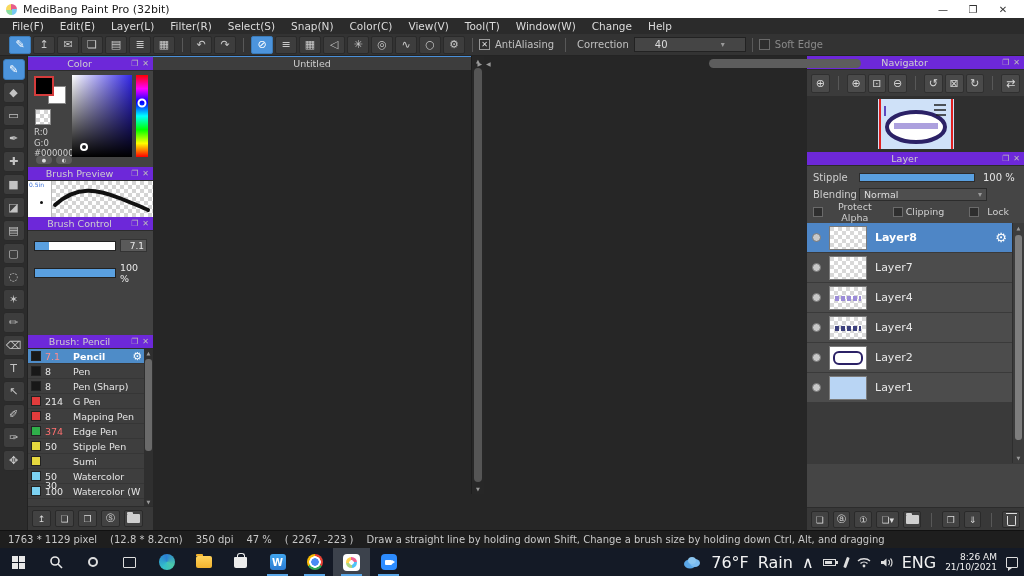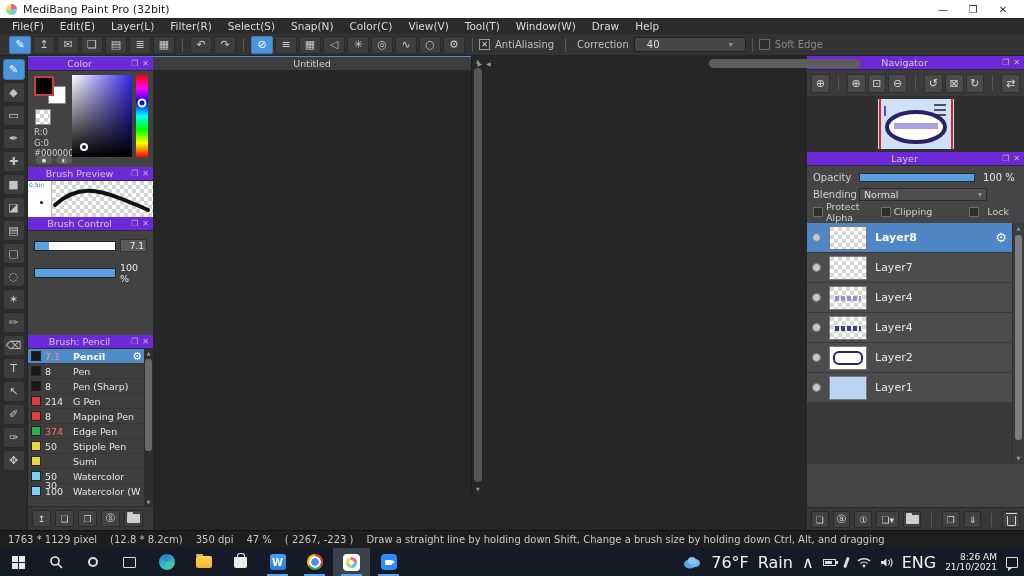--- a/index.html
+++ b/index.html
@@ -19,21 +19,21 @@
 
   
   .toolbar{position:absolute;top:34px;left:0;width:1024px;height:22px;background:#333;display:flex;align-items:center;padding-left:8px;border-bottom:1px solid #242424;}
   .tbn{min-width:22px;height:18px;display:flex;align-items:center;justify-content:center;color:#c8c8c8;font-size:11px;border-radius:2px;background:#3d3d3d;margin:0 1px;border:1px solid #2a2a2a;}
   .tbn.act{background:#4c94dc;color:#fff;border-color:#3b7bb8;}
   .vsep{width:1px;height:14px;background:#585858;margin:0 6px;flex:none;}
   .cb{width:11px;height:11px;border:1px solid #999;background:#2e2e2e;color:#ddd;font-size:8px;display:flex;align-items:center;justify-content:center;flex:none;}
   .cb.off{border-color:#6a6a6a;}
   .tblabel{font-size:10px;color:#c0c0c0;margin:0 5px;}
   .tblabel.dim{color:#8a8a8a;}
-  .selectbox{width:112px;height:15px;background:#454545;border:1px solid #222;color:#ddd;font-size:10px;padding:0 12px;display:flex;align-items:center;justify-content:space-between;}
+  .selectbox{width:112px;height:15px;background:#454545;border:1px solid #222;color:#ddd;font-size:10px;padding:0 20px;display:flex;align-items:center;justify-content:space-between;}
   .caret{color:#999;font-size:8px;}
 
   
   .main{position:absolute;top:56px;left:0;width:1024px;height:474px;display:flex;}
   .toolcol{width:28px;background:#2c2c2c;display:flex;flex-direction:column;align-items:center;padding-top:2px;flex:none;border-right:1px solid #222;}
   .tool{width:22px;height:21px;margin:1px 0;display:flex;align-items:center;justify-content:center;background:#3d3d3d;border:1px solid #2a2a2a;border-radius:3px;color:#c4c4c4;font-size:11px;}
   .tool.act{background:#4c94dc;color:#fff;border-color:#3b7bb8;}
 
   .leftcol{width:125px;background:#3f3f3f;flex:none;border-top:1px solid #3d7ebf;display:flex;flex-direction:column;}
   .rightcol{width:218px;background:#404040;flex:none;border-left:1px solid #262626;display:flex;flex-direction:column;}
@@ -113,21 +113,21 @@
   .nav-body{height:56px;background:#2f2f2f;display:flex;align-items:center;justify-content:center;flex:none;}
 
   
   .lay-controls{background:#454545;padding:3px 6px;flex:none;}
   .lrow{display:flex;align-items:center;height:17px;}
   .llabel{width:46px;font-size:10px;color:#cfcfcf;flex:none;}
   .lay-sl{width:116px;height:9px;background:#666;border:1px solid #2c2c2c;position:relative;flex:none;}
   .lay-sl .fill{position:absolute;left:0;top:0;bottom:0;width:100%;background:#5aa0e0;}
   .lval{font-size:10px;color:#e6e6e6;margin-left:8px;}
   .lay-dd{width:128px;height:13px;background:#4e4e4e;border:1px solid #2c2c2c;color:#ddd;font-size:9.5px;padding:0 4px;display:flex;align-items:center;justify-content:space-between;}
-  .chk{display:flex;align-items:center;gap:3px;font-size:9.5px;color:#d0d0d0;margin-right:9px;}
+  .chk{display:flex;align-items:center;gap:3px;font-size:9.5px;color:#d0d0d0;margin-right:9px;text-align:center;}
   .chk .cb{width:10px;height:10px;}
 
   .layer-list{height:240px;background:#3a3a3a;position:relative;overflow:hidden;flex:none;}
   .lay-row{height:30px;display:flex;align-items:center;background:#4c4c4c;border-bottom:1px solid #3a3a3a;padding-left:5px;width:206px;}
   .lay-row.sel{background:#4e86c6;}
   .vis{width:9px;height:9px;border-radius:50%;background:#c9c9c9;border:1px solid #777;flex:none;}
   .lthumb{width:38px;height:24px;border:1px solid #7a7a7a;margin:0 8px;flex:none;position:relative;background:#fff;}
   .lthumb[data-thumb="checker"],.lthumb[data-thumb="text-light"],.lthumb[data-thumb="text-dark"]{background-image:conic-gradient(#fff 25%,#d8d8d8 0 50%,#fff 0 75%,#d8d8d8 0);background-size:8px 8px;}
   .lthumb[data-thumb="text-light"]::after{content:"";position:absolute;left:5px;right:5px;top:9px;height:5px;background:repeating-linear-gradient(to right,#9b8cd8 0 4px,transparent 4px 6px);}
   .lthumb[data-thumb="text-dark"]::after{content:"";position:absolute;left:5px;right:5px;top:9px;height:5px;background:repeating-linear-gradient(to right,#3d417e 0 4px,transparent 4px 6px);}
@@ -197,21 +197,21 @@
     <span class="mi">File(F)</span>
     <span class="mi">Edit(E)</span>
     <span class="mi">Layer(L)</span>
     <span class="mi">Filter(R)</span>
     <span class="mi">Select(S)</span>
     <span class="mi">Snap(N)</span>
     <span class="mi">Color(C)</span>
     <span class="mi">View(V)</span>
     <span class="mi">Tool(T)</span>
     <span class="mi">Window(W)</span>
-    <span class="mi">Draw</span>
+    <span class="mi">Change</span>
     <span class="mi">Help</span>
   </div>
 
   <div class="toolbar">
     <span class="tbn act">✎</span>
     <span class="tbn">↥</span>
     <span class="tbn">✉</span>
     <span class="tbn">❏</span>
     <span class="tbn">▤</span>
     <span class="tbn">≣</span>
@@ -499,21 +499,21 @@
         </svg>
       </div>
 
       <div class="phead">
         <span class="ptitle">Layer</span>
         <span class="phico">❐</span>
         <span class="phico">✕</span>
       </div>
       <div class="lay-controls">
         <div class="lrow">
-          <span class="llabel">Opacity</span>
+          <span class="llabel">Stipple</span>
           <div class="lay-sl">
               <span class="fill"></span>
             </div>
           <span class="lval">100 %</span>
         </div>
         <div class="lrow">
           <span class="llabel">Blending</span>
           <div class="lay-dd">
             <span>Normal</span>
             <span class="caret">▾</span>
@@ -521,21 +521,21 @@
         </div>
         <div class="lrow">
           <span class="chk">
               <span class="cb off"></span>
               <span>Protect Alpha</span>
             </span>
           <span class="chk">
               <span class="cb off"></span>
               <span>Clipping</span>
             </span>
-          <span class="chk" style="margin-left:28px;gap:8px;">
+          <span class="chk" style="margin-left:16px;gap:8px;">
               <span class="cb off"></span>
               <span>Lock</span>
             </span>
         </div>
       </div>
 
       <div class="layer-list">
         <div class="lay-row sel">
           <span class="vis"></span>
           <span class="lthumb" data-thumb="checker"></span>

